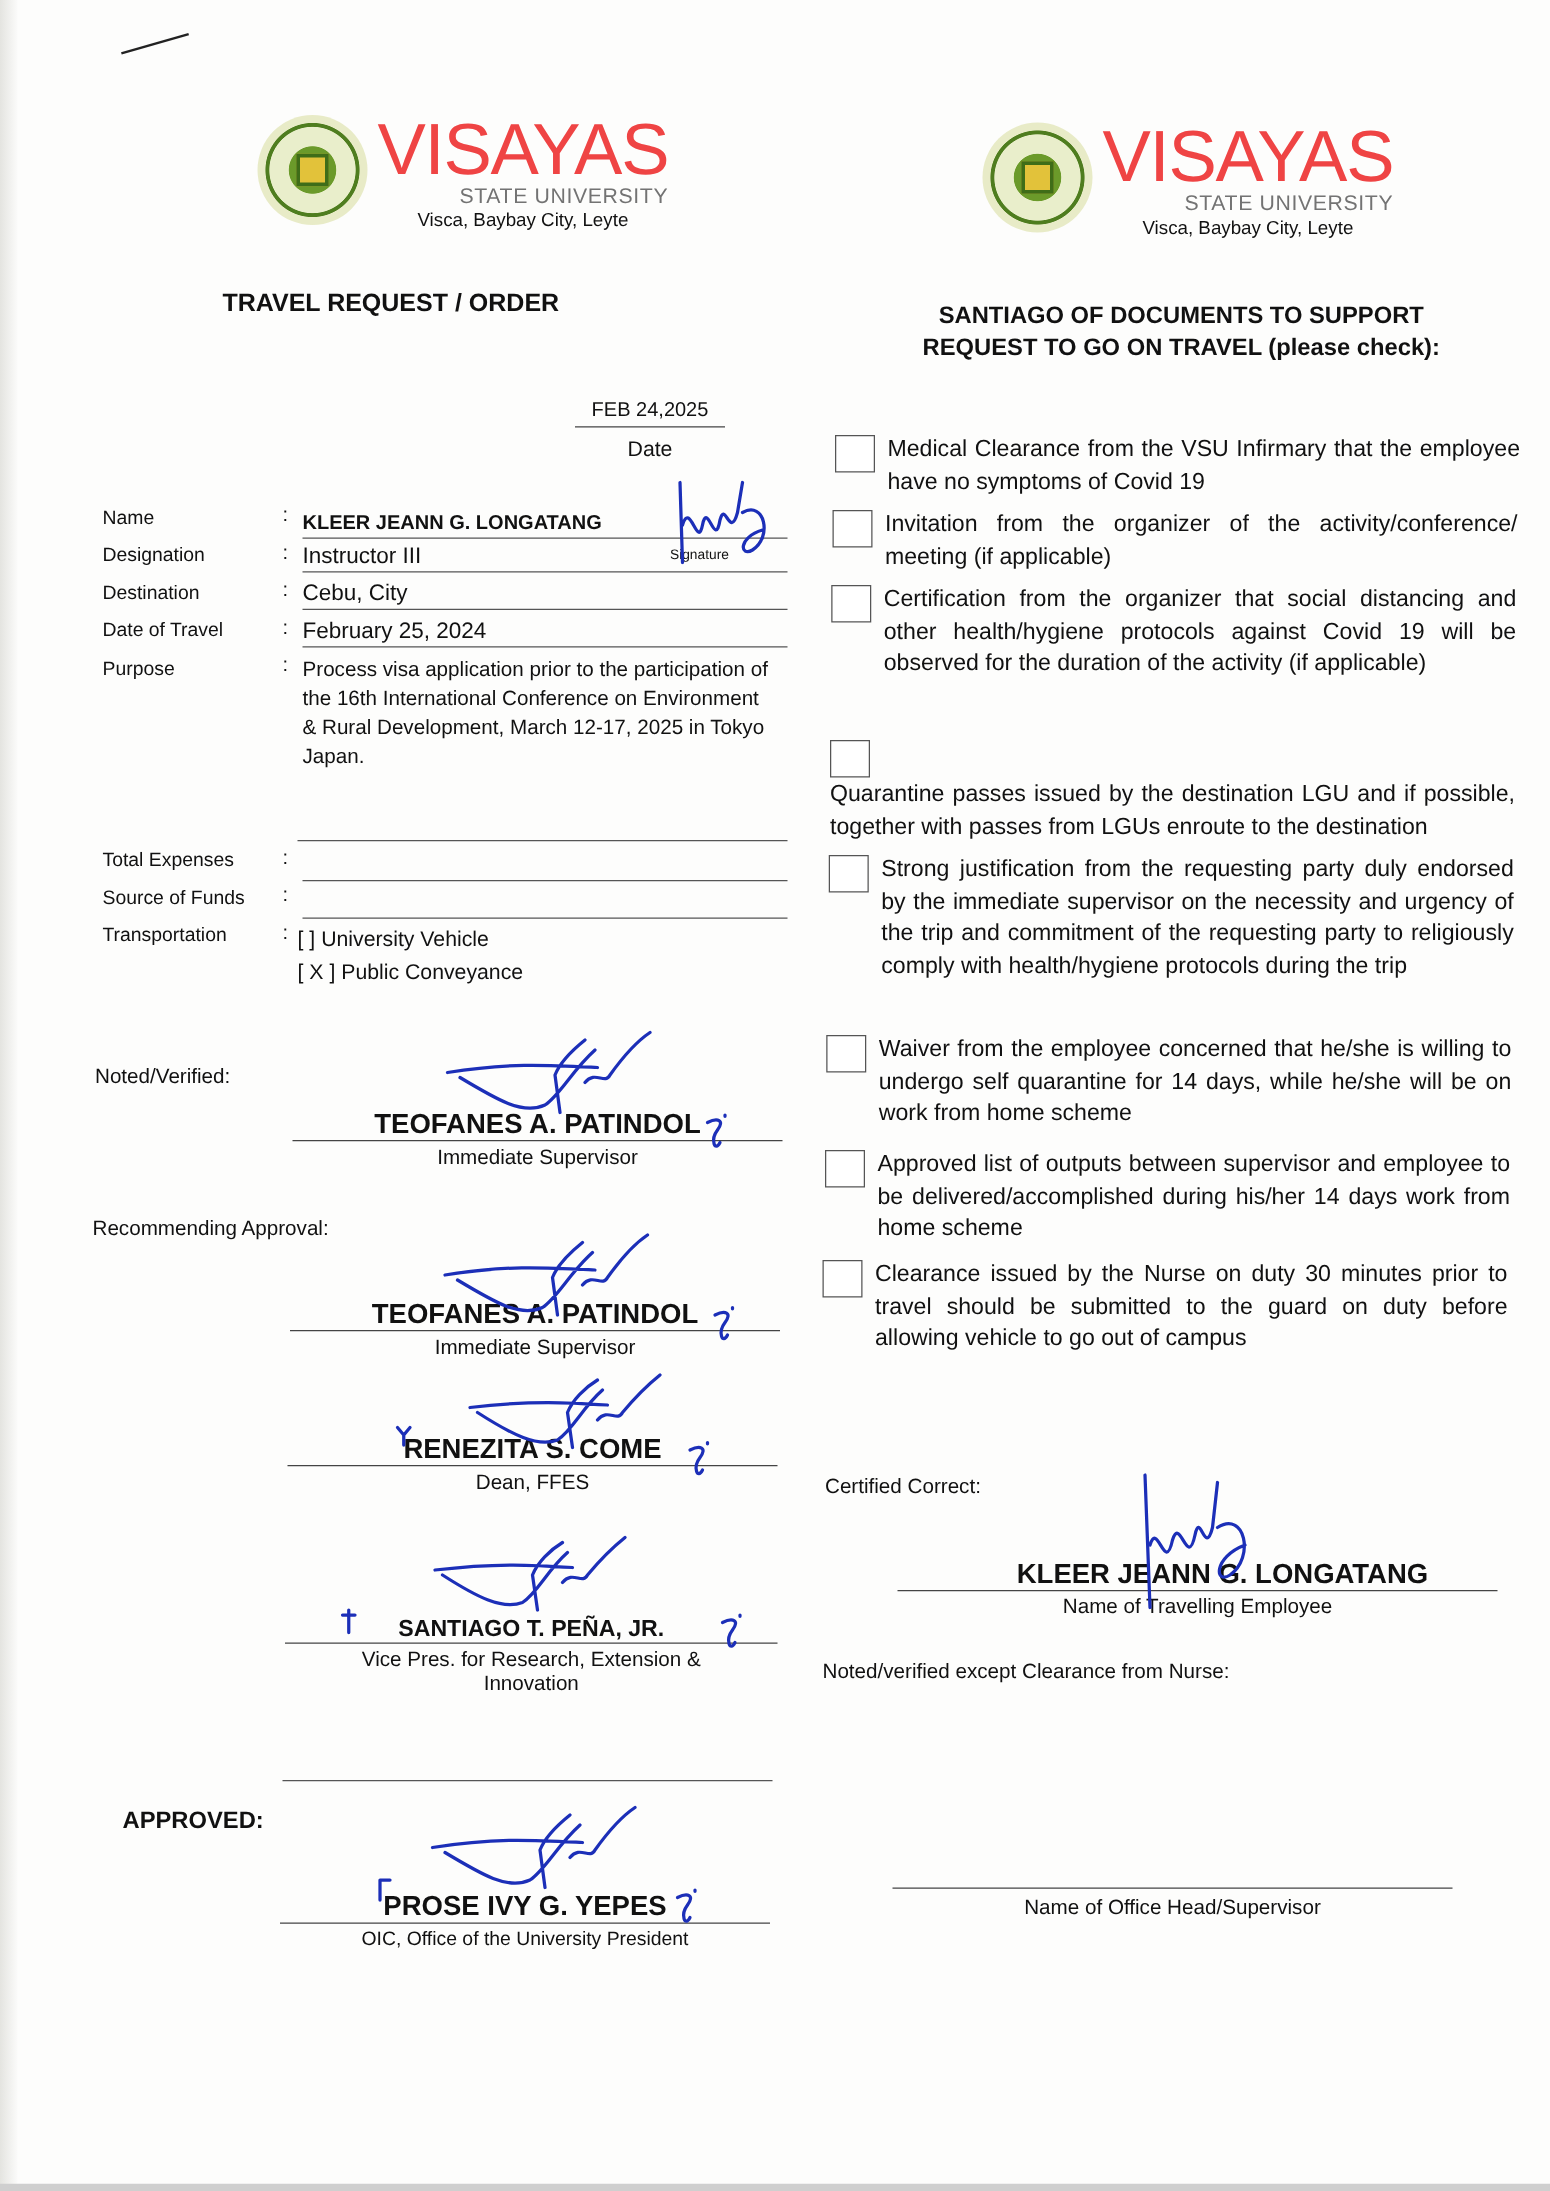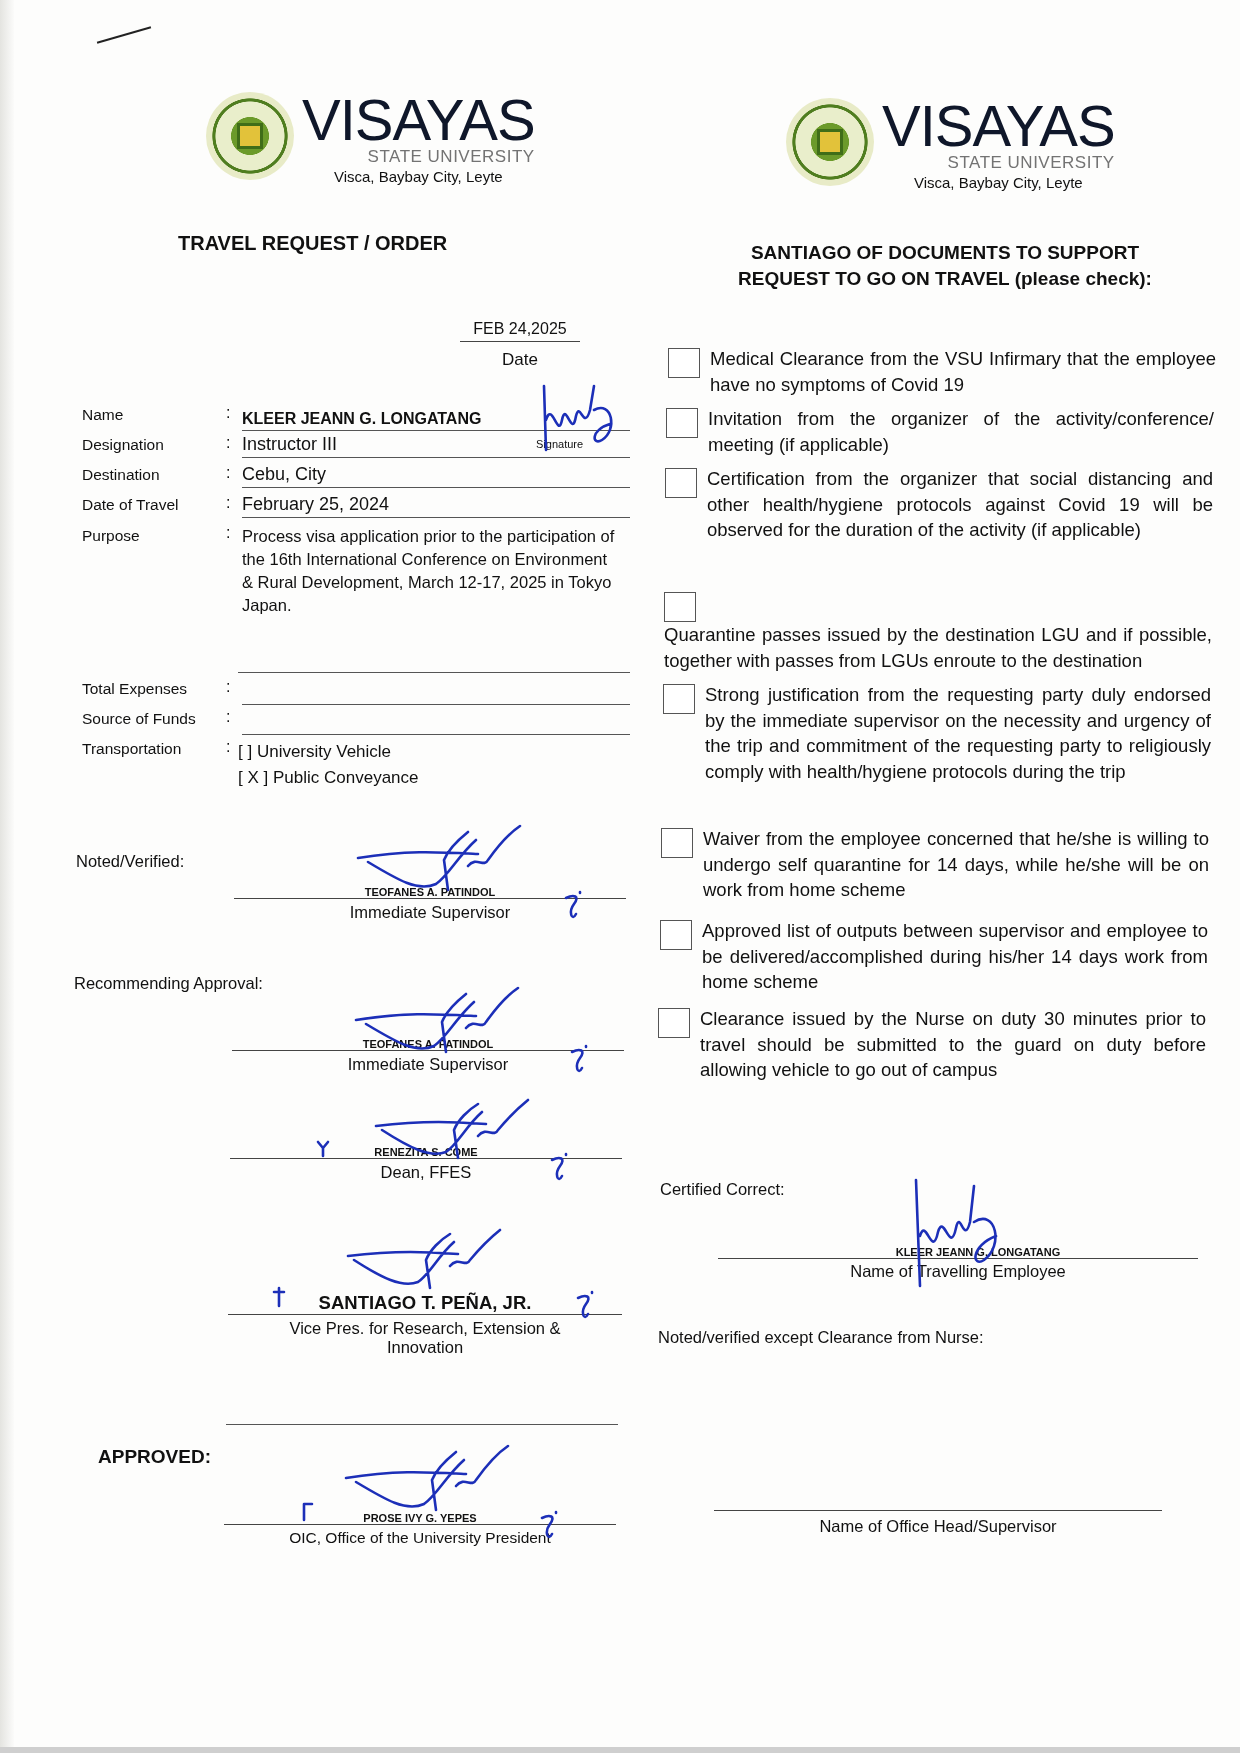--- a/index.html
+++ b/index.html
@@ -15,21 +15,21 @@
     .bottom-edge { left: 0; bottom: 0; width: 1240px; height: 6px; background: #cfcfcf; }
     .pen-mark { left: 96px; top: 34px; width: 56px; height: 2px; background: #222; transform: rotate(-16deg); }
 
     
     .logo { display: flex; align-items: flex-start; }
     .seal { width: 88px; height: 88px; border-radius: 50%; position: relative;
       background: radial-gradient(circle, #6b9a2a 0 30%, #e9eecb 31% 55%, #4f7d1f 56% 60%, #e8ebc7 61% 92%, #3d6e17 93% 100%); }
     .seal::after { content: ""; position: absolute; left: 31px; top: 31px; width: 26px; height: 26px;
       background: #e2c23a; border: 3px solid #3f6d18; box-sizing: border-box; }
     .wordmark { margin-left: 8px; }
-    .visayas { font-family: "Liberation Sans", sans-serif; font-size: 58px; color: #0f172a; letter-spacing: -1px; line-height: 56px; }
+    .visayas { font-family: "Liberation Sans", sans-serif; font-size: 58px; color: #ef4444; letter-spacing: -1px; line-height: 56px; }
     .su { font-size: 17px; color: #737373; text-align: right; letter-spacing: 0.5px; line-height: 18px; }
     .addr { font-size: 15px; color: #111; text-align: center; margin-top: 2px; }
 
     .title-left { left: 178px; top: 232px; font-size: 20px; font-weight: bold; }
     .title-right { left: 700px; top: 240px; width: 490px; font-size: 19px; font-weight: bold; text-align: center; line-height: 26px; }
 
     .date-val { left: 460px; top: 320px; width: 120px; text-align: center; font-size: 16px; border-bottom: 1px solid #444; padding-bottom: 3px; }
     .date-lbl { left: 460px; top: 350px; width: 120px; text-align: center; font-size: 17px; }
 
     .field-label { left: 82px; font-size: 15.5px; }
@@ -37,21 +37,21 @@
     .field-value { left: 242px; width: 388px; font-size: 18px; border-bottom: 1px solid #555; padding-bottom: 2px; }
     .field-value.bold { font-weight: bold; font-size: 16px; }
     .purpose { left: 242px; top: 525px; width: 380px; font-size: 16.5px; line-height: 23px; }
     .blank-line { height: 0; border-bottom: 1px solid #555; }
     .sig-label { left: 536px; top: 438px; font-size: 11px; }
     .transport { left: 238px; font-size: 17px; }
 
     .section-label { font-size: 16.5px; }
     .signer { text-align: center; }
     .signer-line { height: 0; border-bottom: 1px solid #444; }
-    .signer-name { font-weight: bold; font-size: 11px; }
+    .signer-name { font-weight: bold; font-size: 22px; }
     .signer-role { font-size: 16.5px; }
     .approved { left: 66px; top: 1446px; font-size: 19px; font-weight: bold; margin-left: 32px; }
 
     .check-item { left: 662px; width: 548px; display: flex; }
     .check-box { flex: 0 0 auto; width: 32px; height: 30px; border: 1.5px solid #555; box-sizing: border-box; margin-right: 10px; margin-top: 2px; background: #fff; }
     .check-text { font-size: 18.5px; line-height: 25.5px; text-align: justify; }
 
     .ink { position: absolute; pointer-events: none; }
     .ink path { fill: none; stroke: #1c2fb8; stroke-width: 2.6; stroke-linecap: round; stroke-linejoin: round; }
   </style>

